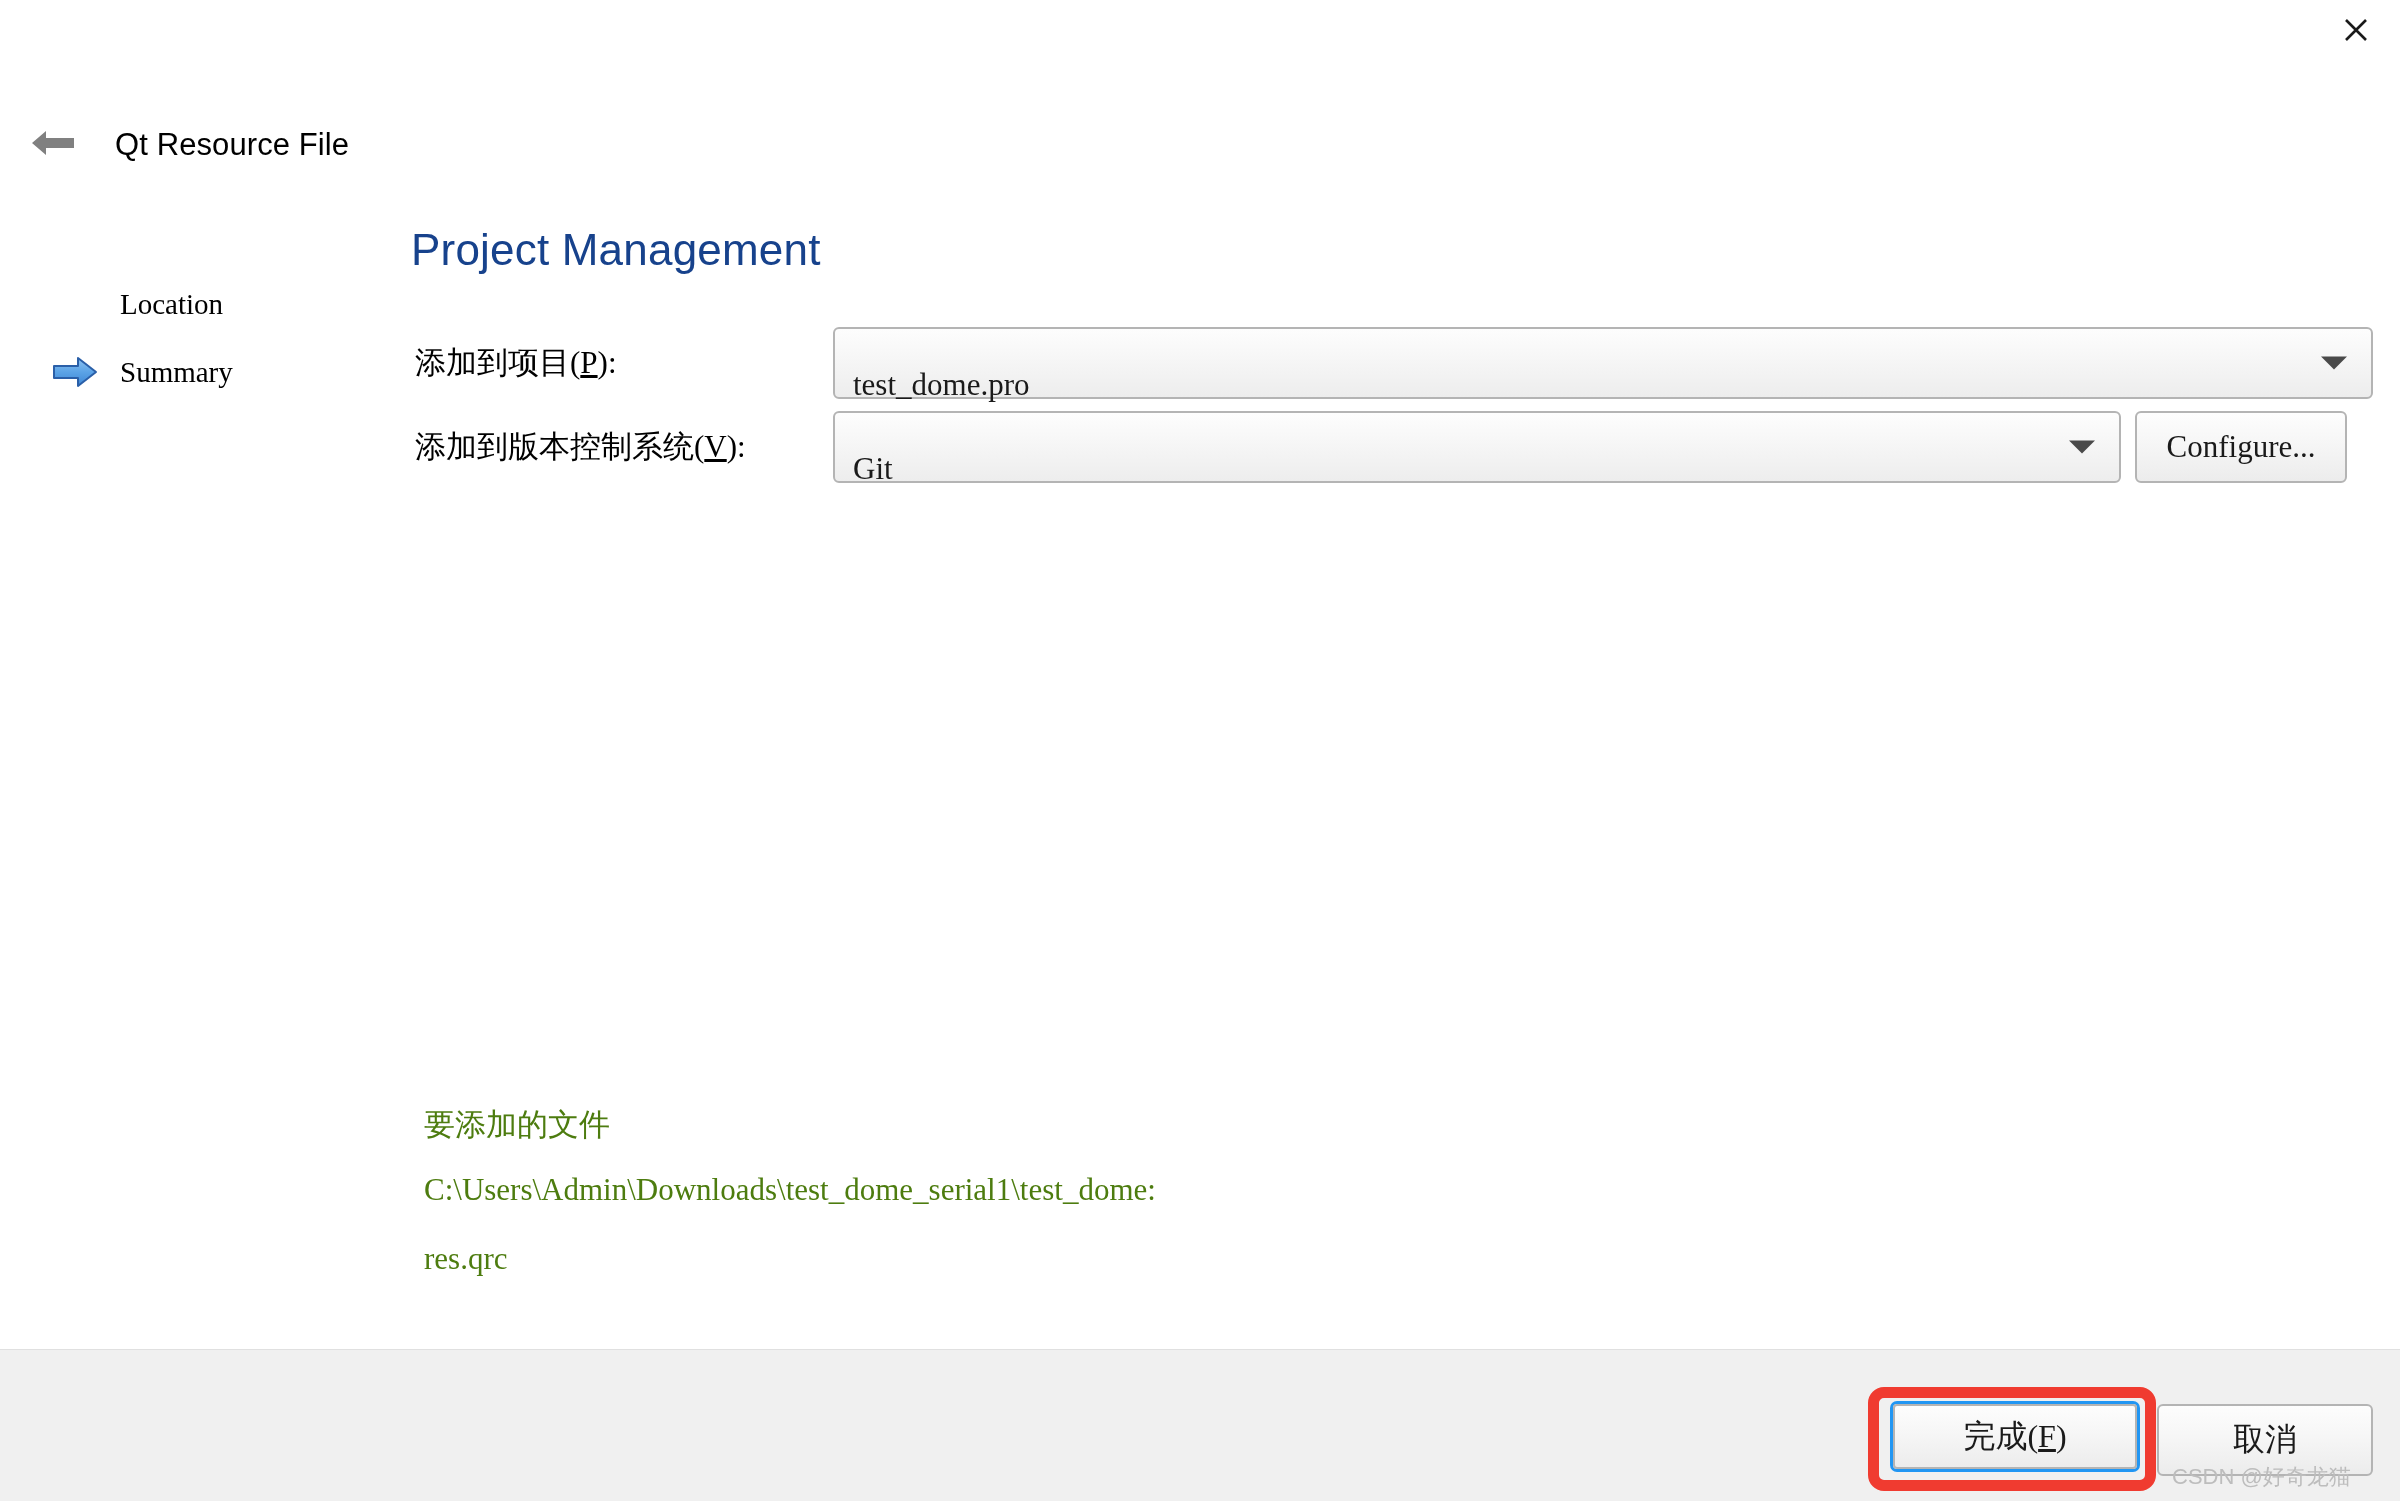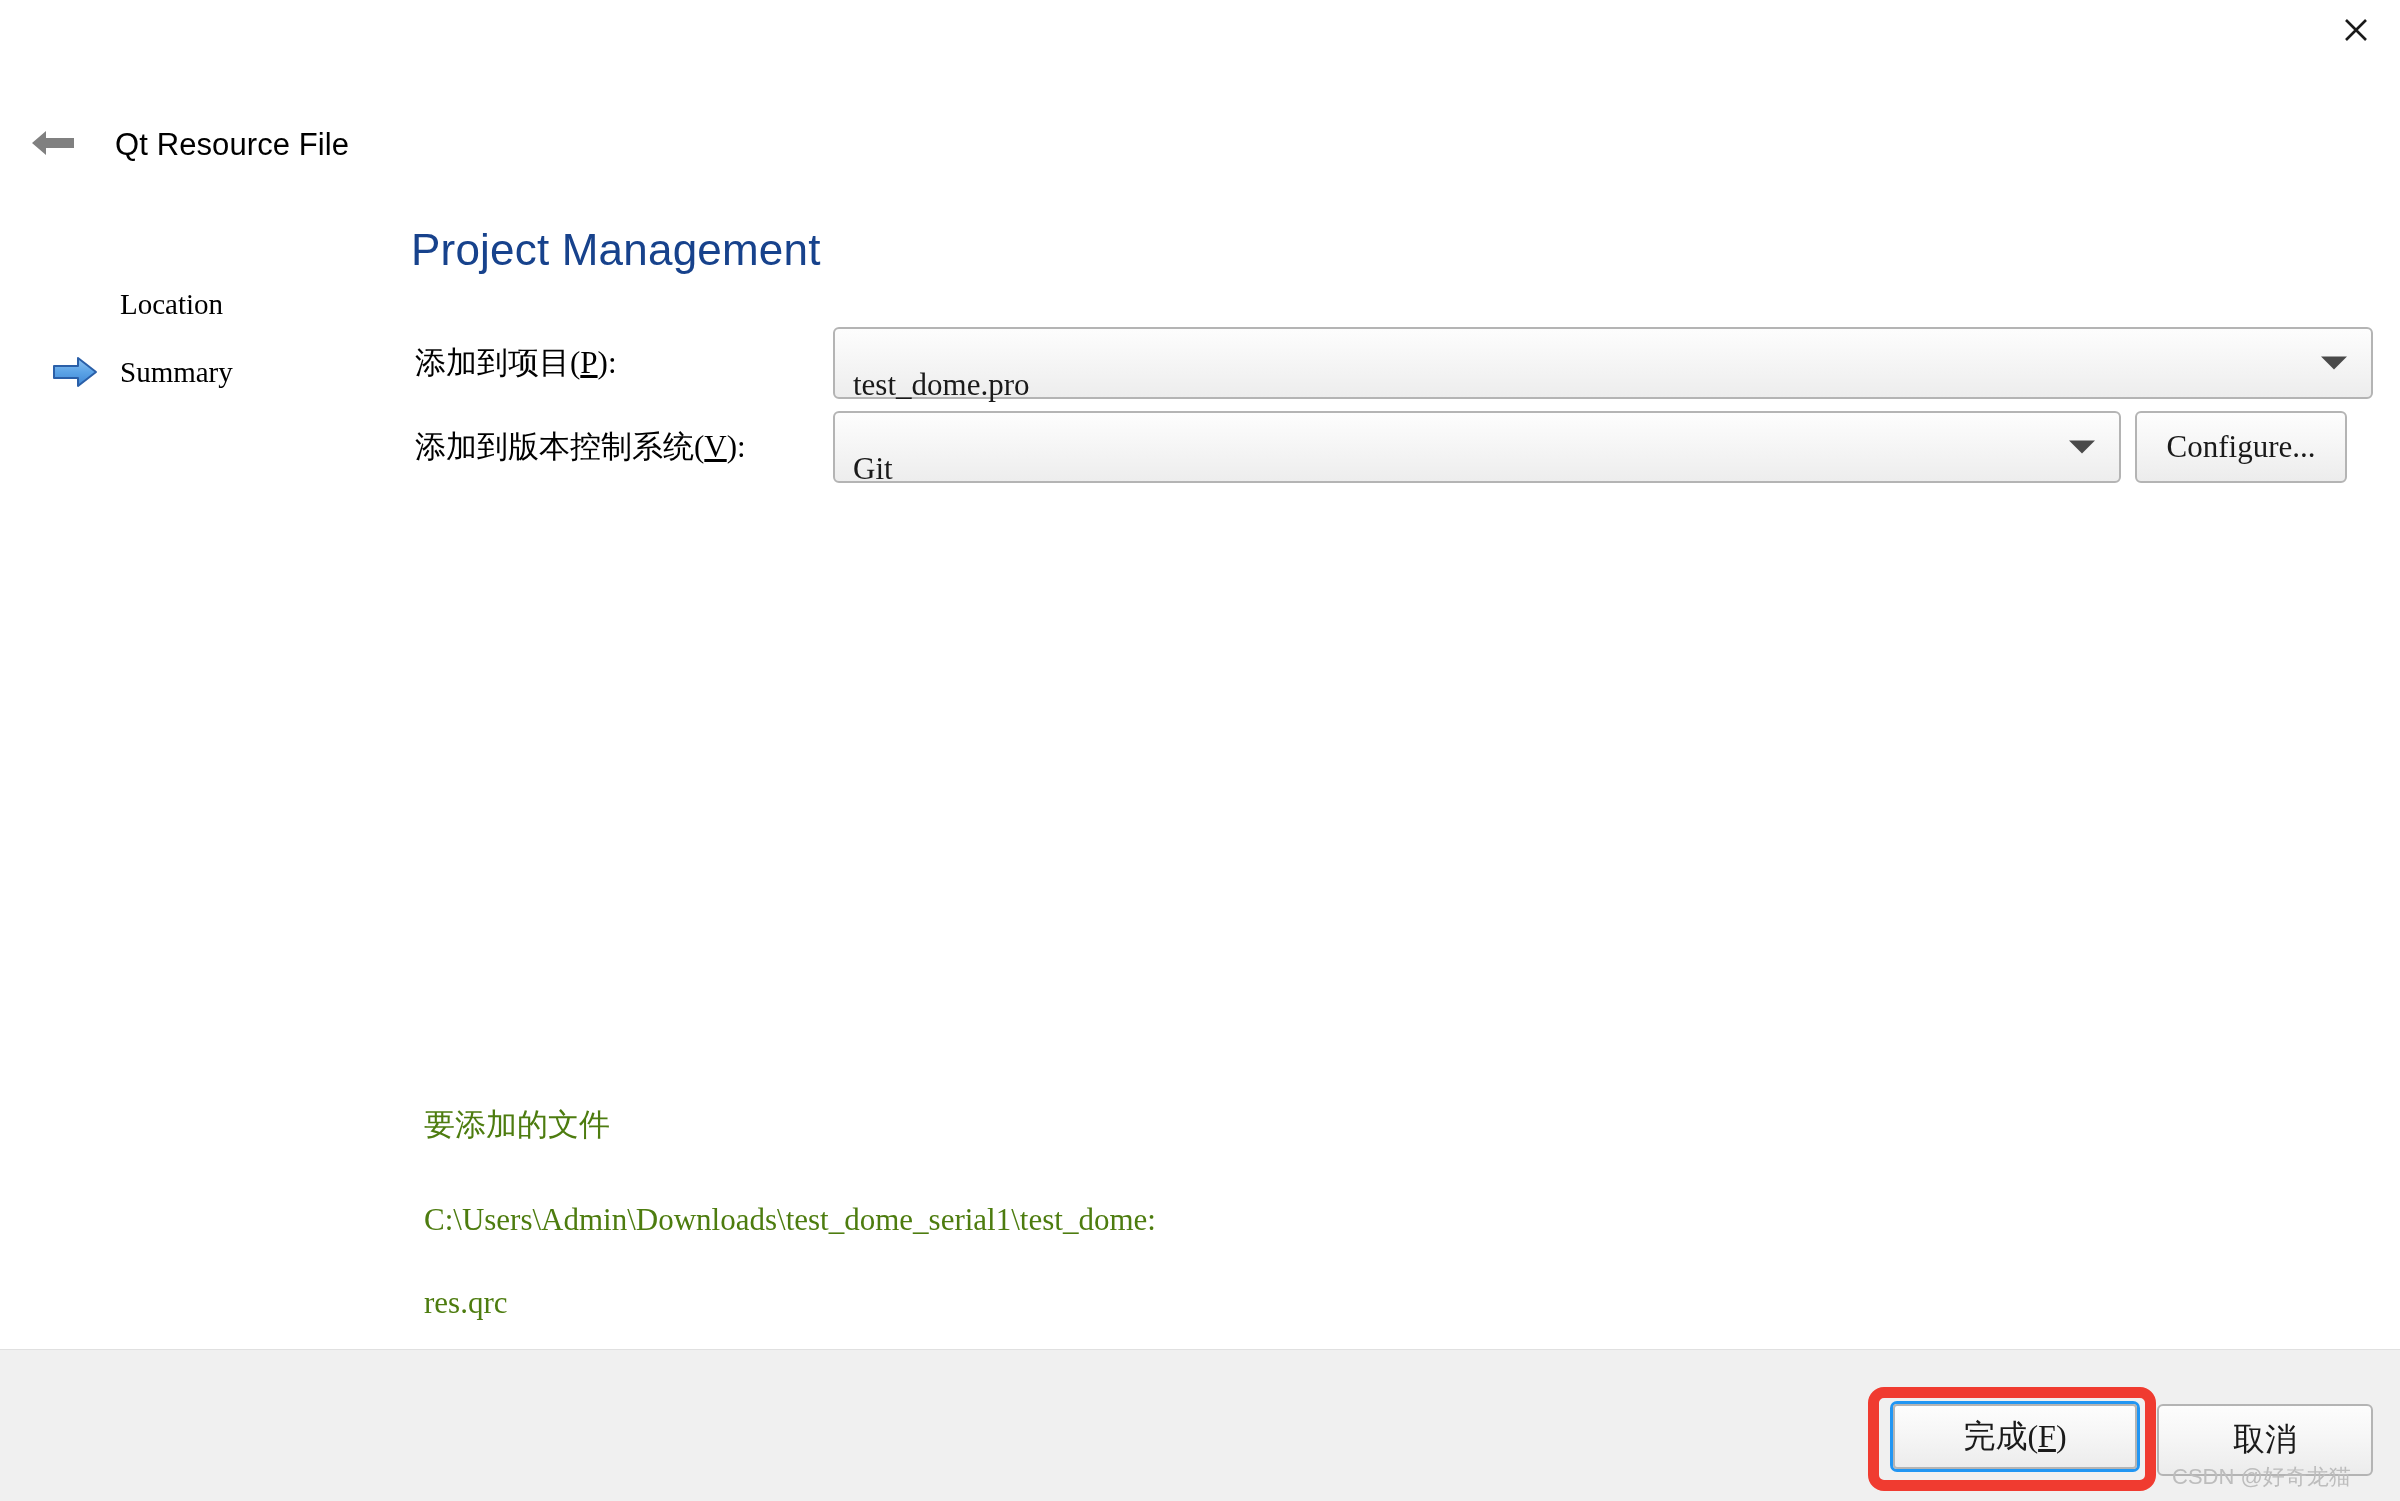--- a/index.html
+++ b/index.html
@@ -184,27 +184,27 @@
     left: 424px;
     top: 1105px;
     font-family: "Liberation Serif", serif;
     color: #4d7c0f;
   }
   .files-title {
     font-size: 31px;
     line-height: 40px;
   }
   .files-path {
-    margin-top: 55px;
+    margin-top: 25px;
     font-size: 31px;
     line-height: 40px;
     white-space: nowrap;
   }
   .files-name {
-    margin-top: 43px;
+    margin-top: 29px;
     font-size: 31px;
     line-height: 40px;
   }
 
   
   .footer {
     position: absolute;
     left: 0;
     top: 1349px;
     width: 2400px;

